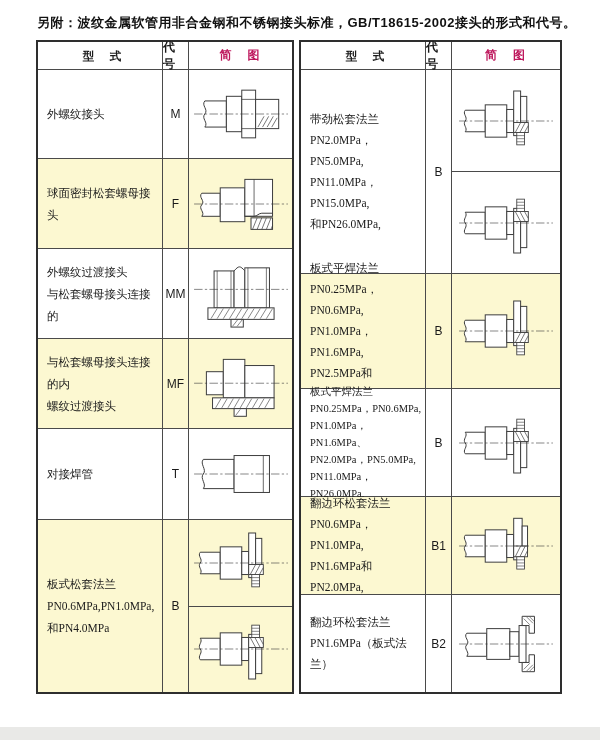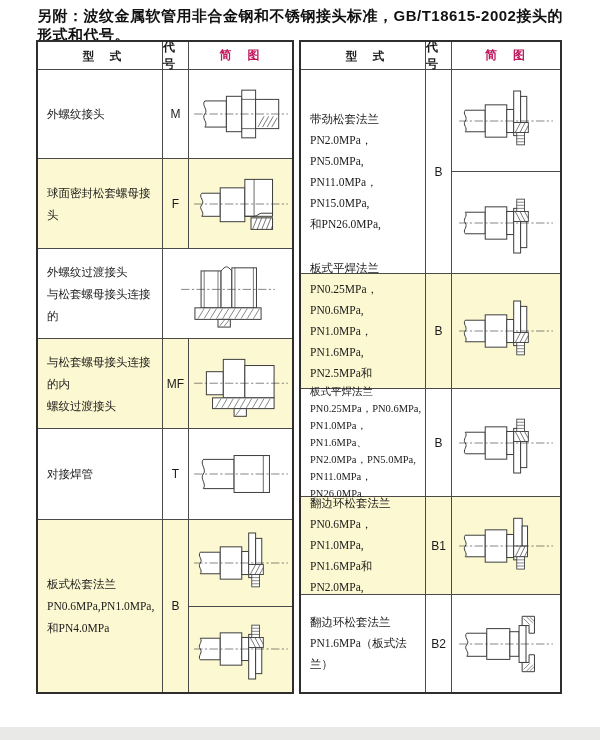--- a/index.html
+++ b/index.html
@@ -4,22 +4,22 @@
 <style>
   :root{
     --hd:#abd9f1; --alt:#fcf8d1; --ln:#4a4a4a; --ob:#2e2e2e; --dl:#3d3d3d;
   }
   html,body{margin:0;padding:0;}
   body{
     width:600px;height:740px;position:relative;background:#ffffff;
     font-family:"Liberation Sans",sans-serif;overflow:hidden;
   }
   .title{
-    position:absolute;left:37px;top:7px;width:540px;
-    font-size:15px;font-weight:bold;color:#111;letter-spacing:0.5px;
+    position:absolute;left:37px;top:14px;width:540px;
+    font-size:13px;font-weight:bold;color:#111;letter-spacing:0.5px;
   }
   .tbl{
     position:absolute;top:40px;border:2px solid var(--ob);background:#fff;
   }
   #tblL{left:36px;width:254px;}
   #tblR{left:299px;width:259px;}
   .thead{
     display:flex;height:27px;background:var(--hd);
     border-bottom:1px solid var(--ln);
   }
@@ -108,20 +108,21 @@
           </svg>
         </div>
     </div>
   </div>
 
   <div class="tr" style="height:89px">
     <div class="td c-type">
       <div>外螺纹过渡接头</div>
       <div>与松套螺母接头连接的</div>
     </div>
+    <div class="td c-code">MM</div>
     <div class="td c-diag">
       <div class="dwrap">
           <svg viewBox="0 0 130 92">
     <g fill="#fff" stroke="#3d3d3d" stroke-width="1.3">
       <rect x="30" y="16" width="26" height="48"></rect>
       <path d="M56 16c6-7 8-7 14 0v48h-14z"></path>
       <rect x="70" y="12" width="32" height="52"></rect>
       <rect x="22" y="64" width="86" height="15"></rect>
       <rect x="52" y="79" width="16" height="10"></rect>
     </g>

